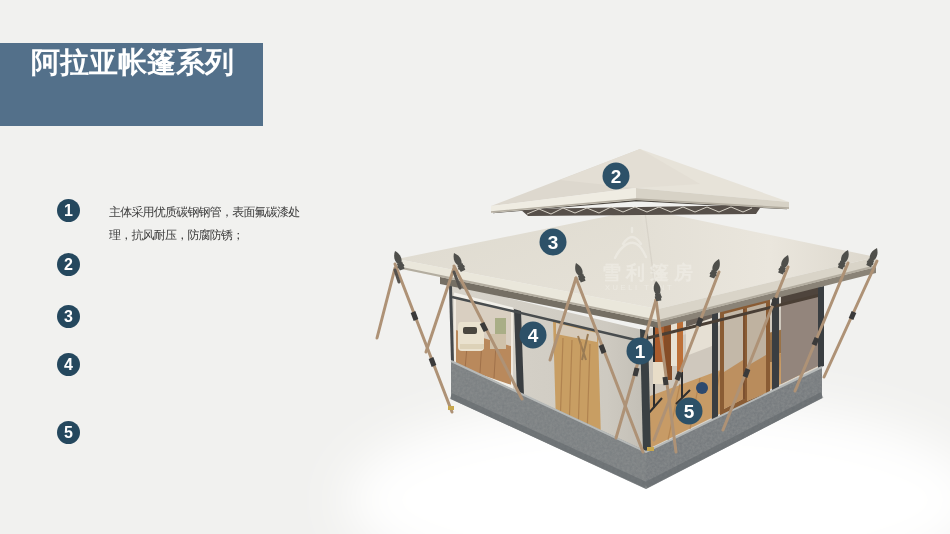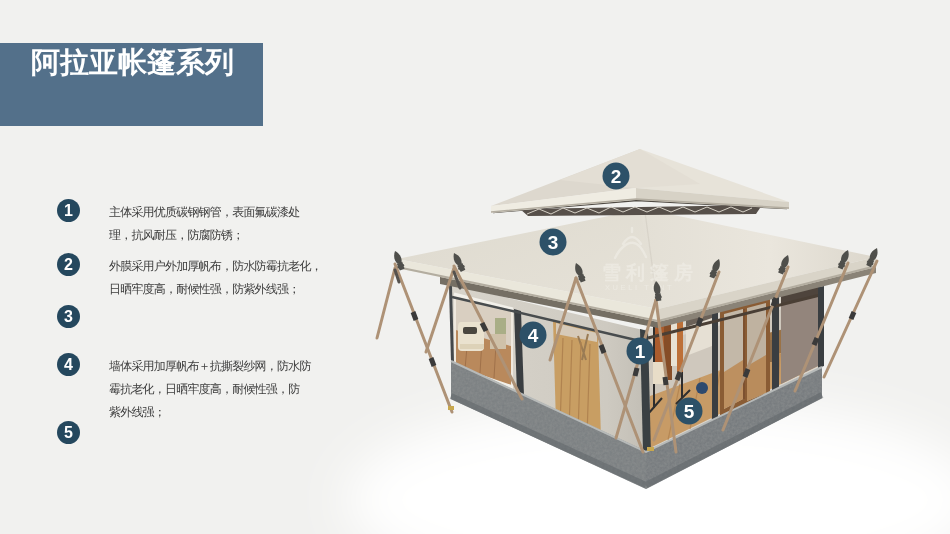--- a/index.html
+++ b/index.html
@@ -22,30 +22,28 @@
     <span>阿拉亚帐篷系列</span>
   </div>
 
 <div class="item" style="top:199px;">
   <div class="num">1</div>
   <div class="txt">主体采用优质碳钢钢管，表面氟碳漆处<br>理，抗风耐压，防腐防锈；</div>
 </div>
 
 <div class="item" style="top:253px;">
   <div class="num">2</div>
-  <div class="txt">外膜采用户外加厚帆布，防水防霉抗老化，<br>日晒牢度高，耐候性强，防紫外线强；</div>
 </div>
 
 <div class="item" style="top:305px;">
   <div class="num">3</div>
 </div>
 
 <div class="item" style="top:353px;">
   <div class="num">4</div>
-  <div class="txt">墙体采用加厚帆布＋抗撕裂纱网，防水防<br>霉抗老化，日晒牢度高，耐候性强，防<br>紫外线强；</div>
 </div>
 
 <div class="item" style="top:421px;">
   <div class="num">5</div>
 </div>
 
 <svg class="stage" viewBox="0 0 950 534" xmlns="http://www.w3.org/2000/svg">
 <defs>
   <linearGradient id="roofL" x1="0" y1="0" x2="1" y2="1">
     <stop offset="0" stop-color="#dedacf"></stop>

